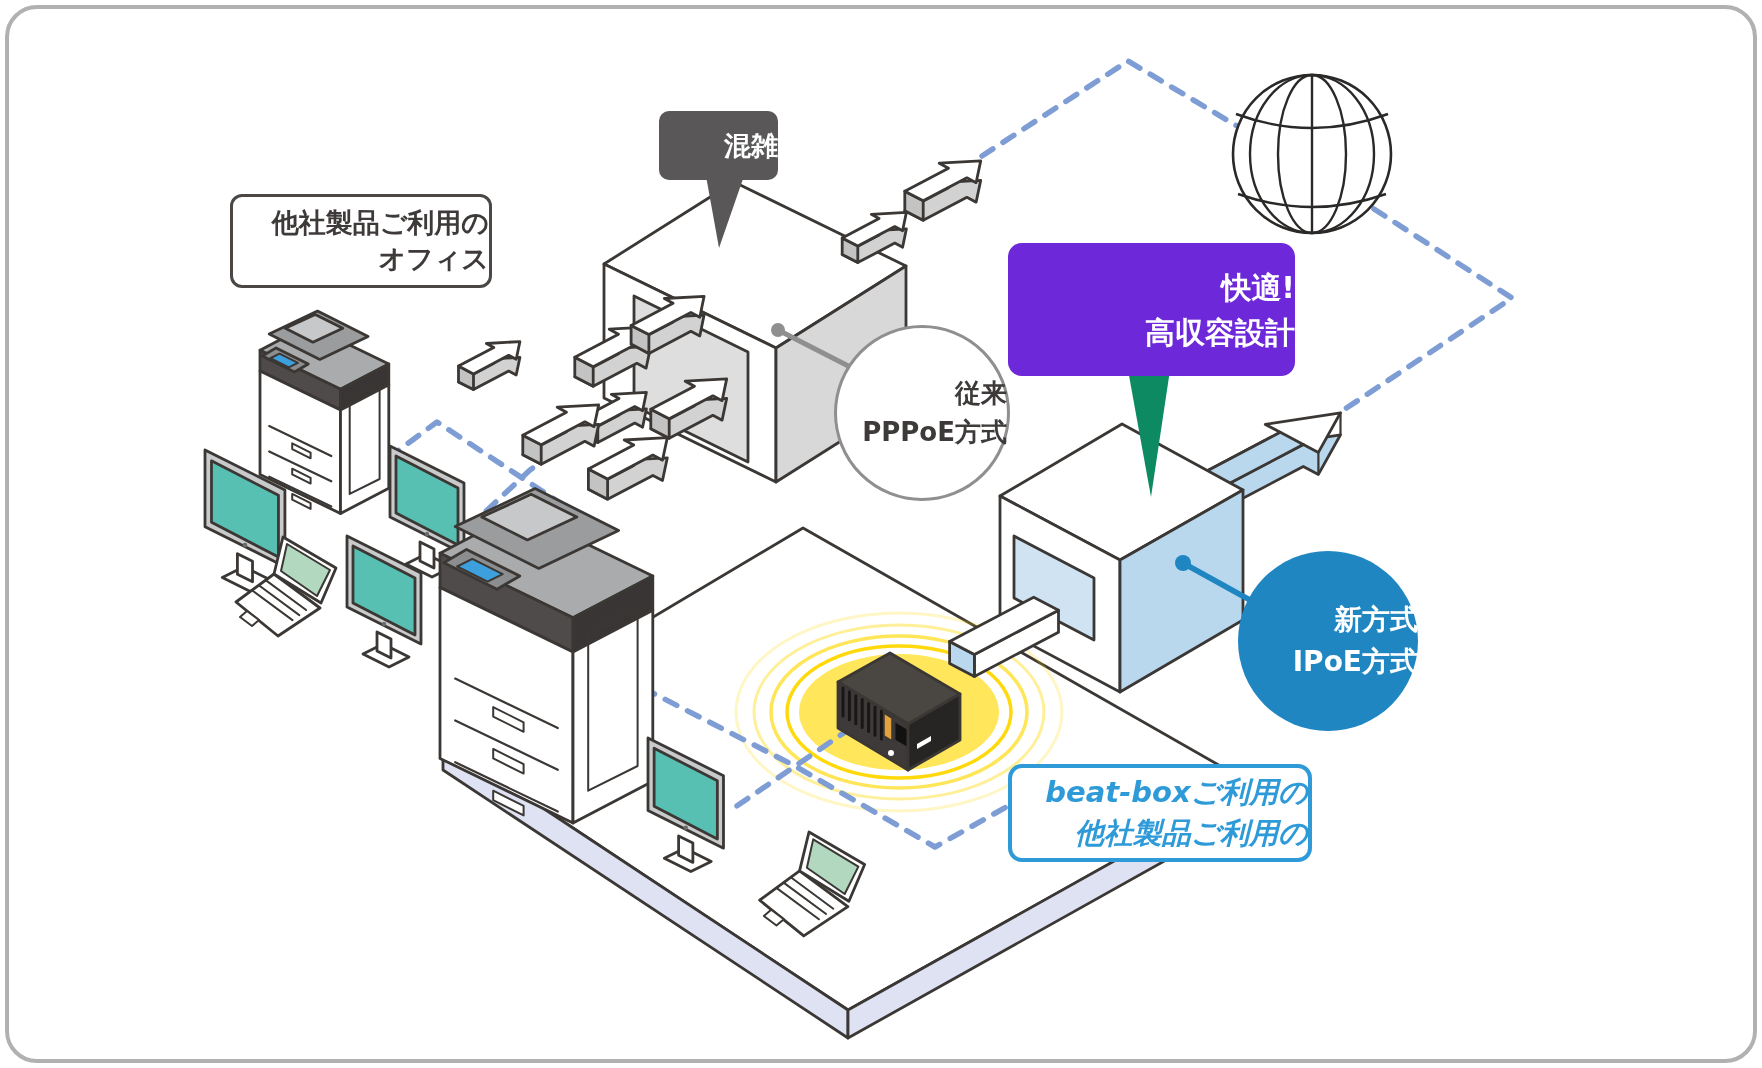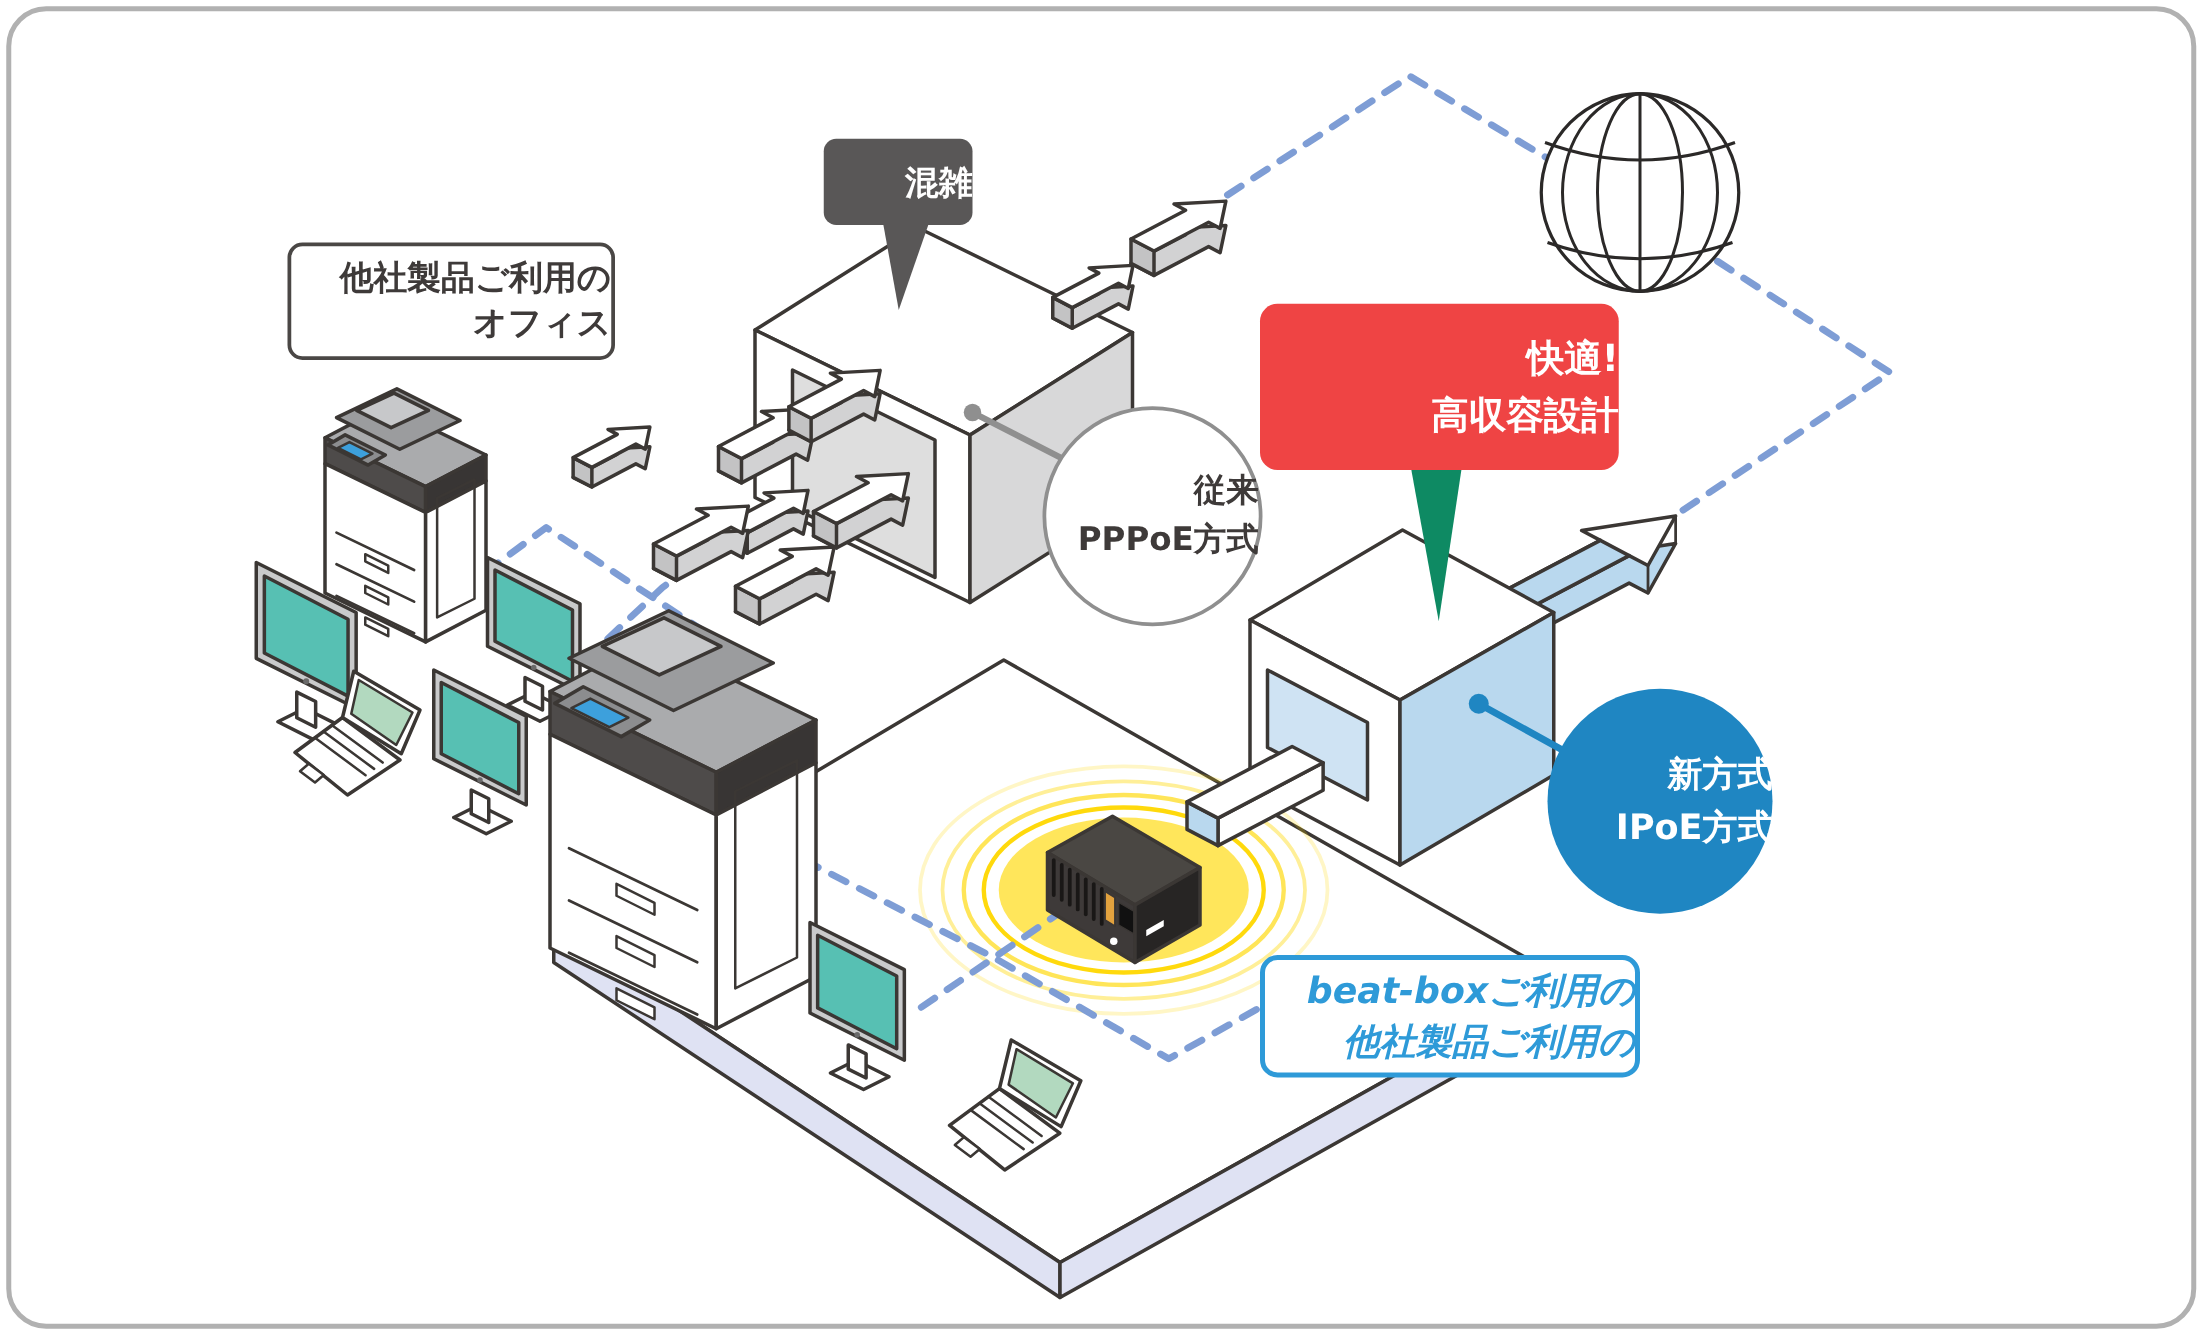--- a/index.html
+++ b/index.html
@@ -240,21 +240,21 @@
 
   <div class="lbl" id="congestion" style="background: rgb(89, 87, 87);">
     <div>混雑</div>
   </div>
 
   <div class="lbl" id="pppoe" style="border-color: rgb(143, 143, 143);">
     <div>従来</div>
     <div>PPPoE方式</div>
   </div>
 
-  <div class="lbl" id="comfort" style="background: #ef4444;">
+  <div class="lbl" id="comfort" style="background: #6d28d9;">
     <div>快適!</div>
     <div>高収容設計</div>
   </div>
 
   <div class="lbl" id="ipoe" style="background: rgb(31, 134, 194);">
     <div>新方式</div>
     <div>IPoE方式</div>
   </div>
 
   <div class="lbl" id="beatbox-label" style="border-color: rgb(46, 154, 216); color: rgb(46, 154, 216);">

